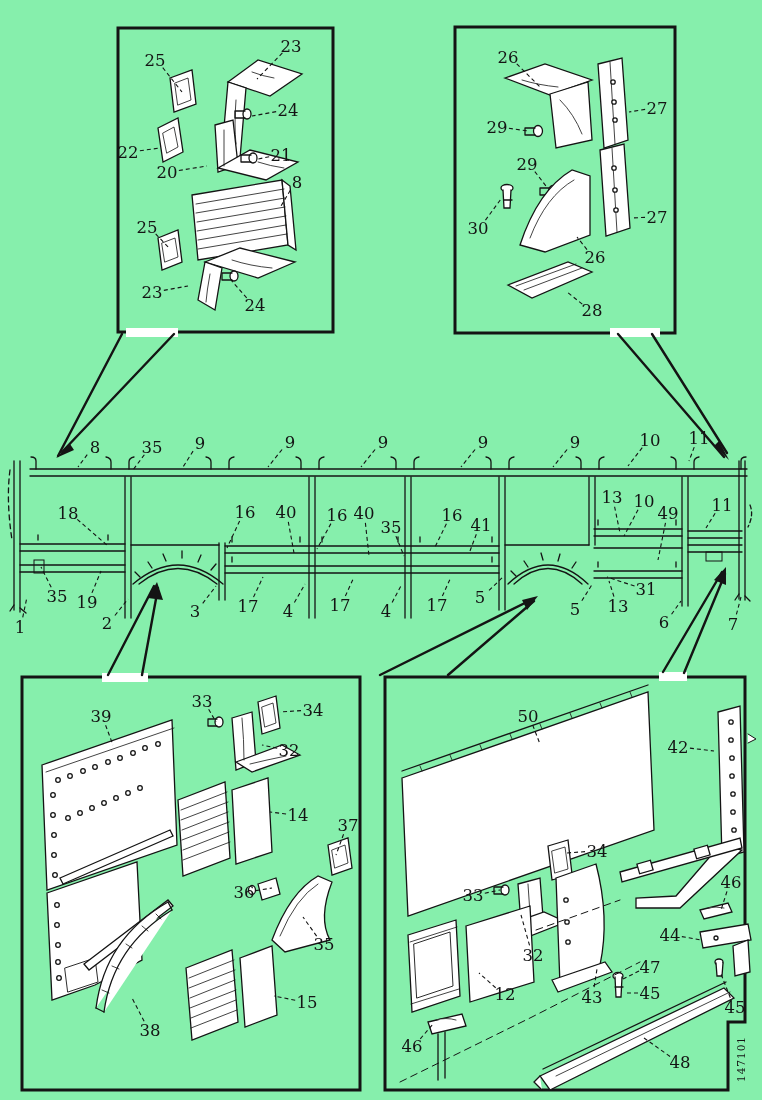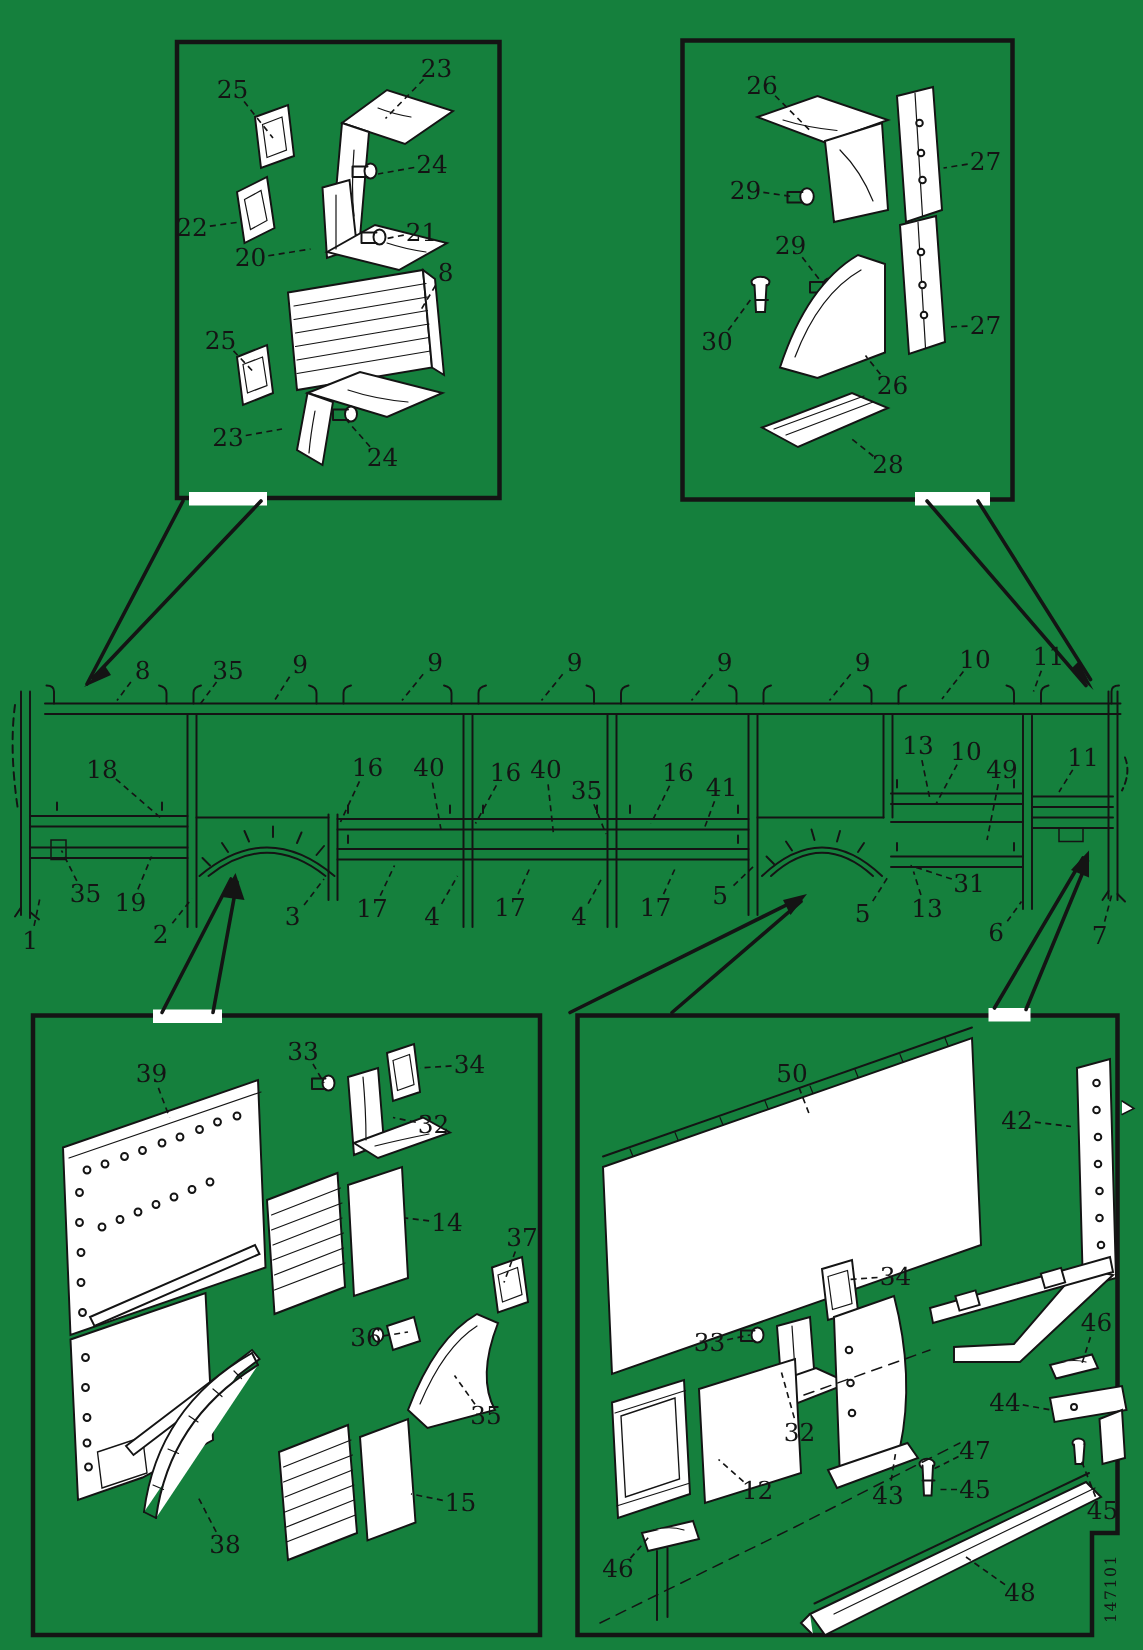--- a/index.html
+++ b/index.html
@@ -1,16 +1,16 @@
 <!DOCTYPE html>
 <html><head>
 <meta charset="utf-8">
 <style>
   html,body{margin:0;padding:0;background:#e8e8e8;}
-  #page{position:relative;width:762px;height:1100px;background:#15803d;overflow:hidden;
+  #page{position:relative;width:762px;height:1100px;background:#86efac;overflow:hidden;
         font-family:"DejaVu Serif", serif;}
   svg{position:absolute;left:0;top:0;}
   .callout-text{font-family:"DejaVu Serif", serif;font-size:16.5px;fill:#141414;}
   #figure-number{position:absolute;left:728px;top:1028px;width:26px;height:62px;
      display:flex;align-items:center;justify-content:center;}
   #figure-number span{transform:rotate(-90deg);font-size:10.5px;letter-spacing:1px;
      font-family:"DejaVu Serif", serif;color:#141414;white-space:nowrap;}
 </style>
 </head>
 <body>

